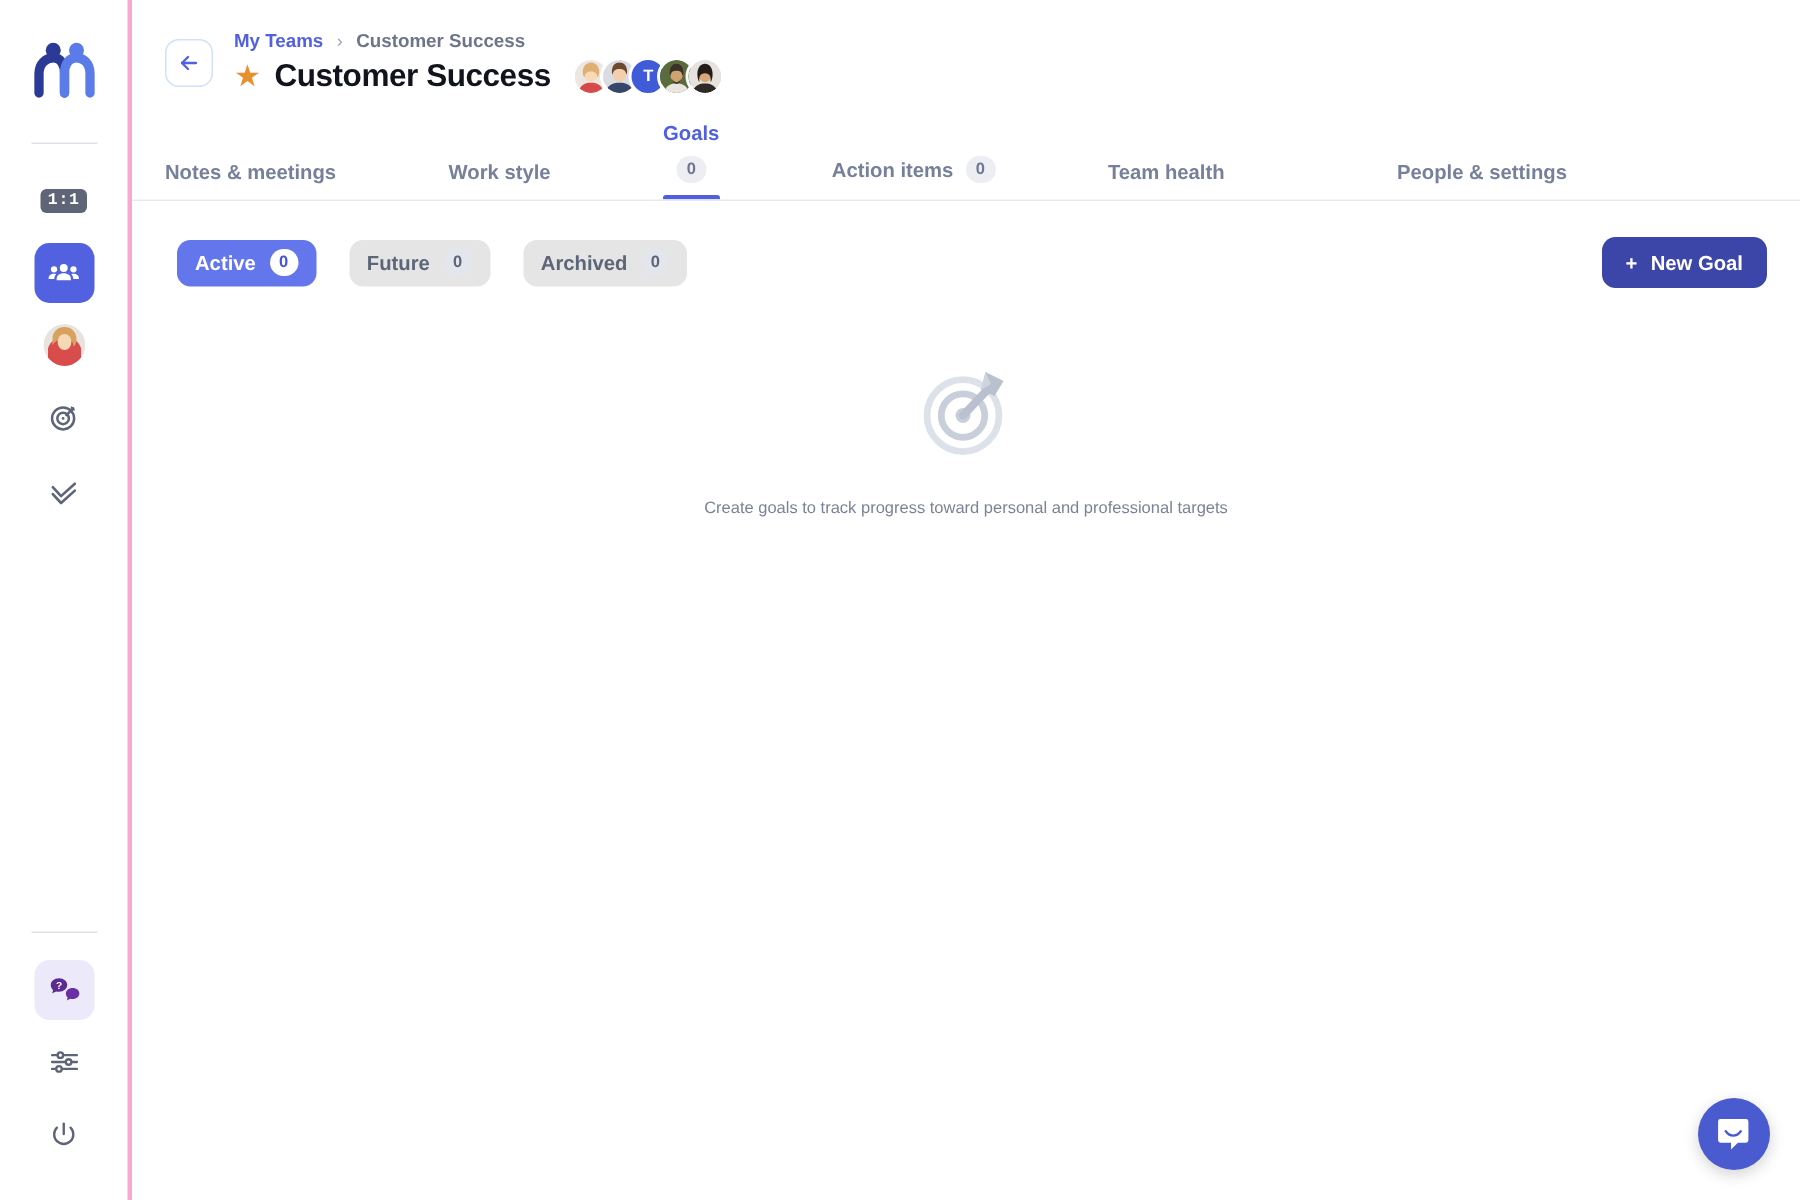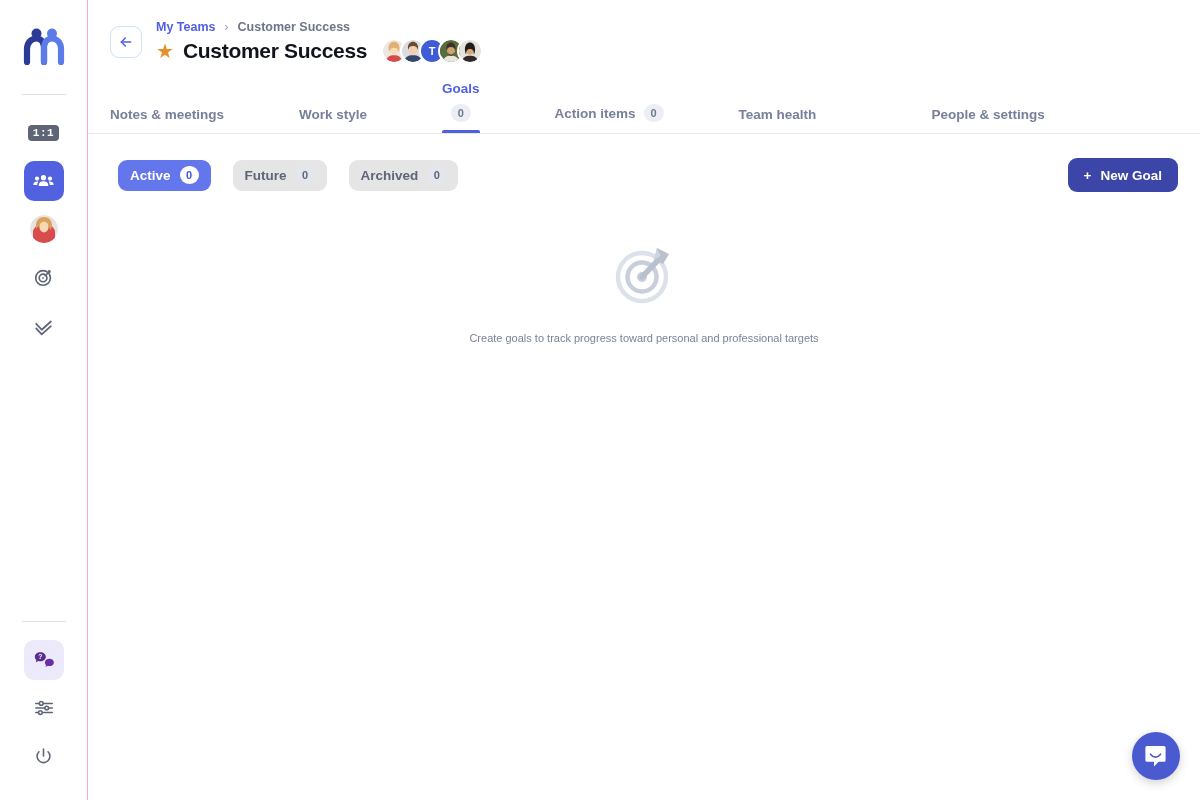--- a/index.html
+++ b/index.html
@@ -8,21 +8,21 @@
     font-family: "Liberation Sans", sans-serif;
     background: #ffffff;
     overflow: hidden;
   }
   .app { position: relative; width: 1200px; height: 800px; display: flex; }
 
   
   .sidebar {
     width: 88px; height: 800px;
     background: #ffffff;
-    border-right: 1px solid #f9a8d4;
+    border-right: 3px solid #f9a8d4;
     display: flex; flex-direction: column; align-items: center;
     flex: 0 0 88px;
   }
   .logo-wrap { margin-top: 26px; margin-bottom: 22px; }
   .sb-divider { width: 44px; height: 1px; background: #dfe2ea; }
   .sb-divider.top { margin: 0 0 18px 0; }
   .sb-divider.bottom { margin: 0 0 18px 0; }
 
   .sb-item {
     width: 40px; height: 40px;

